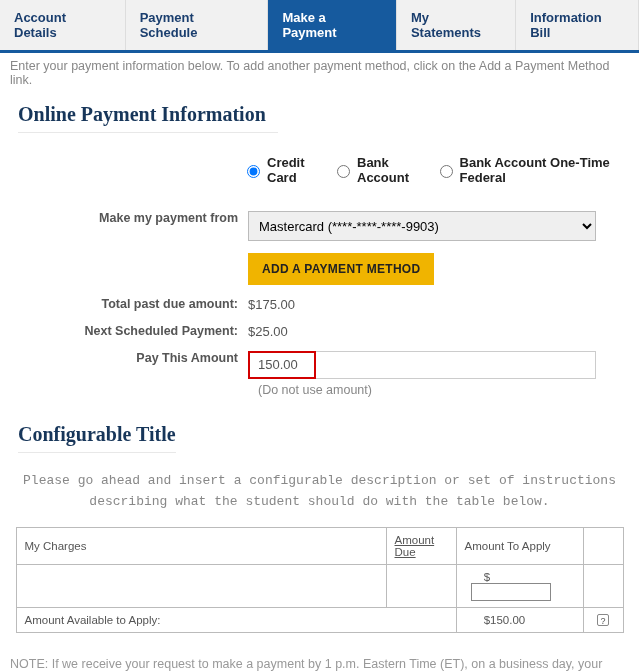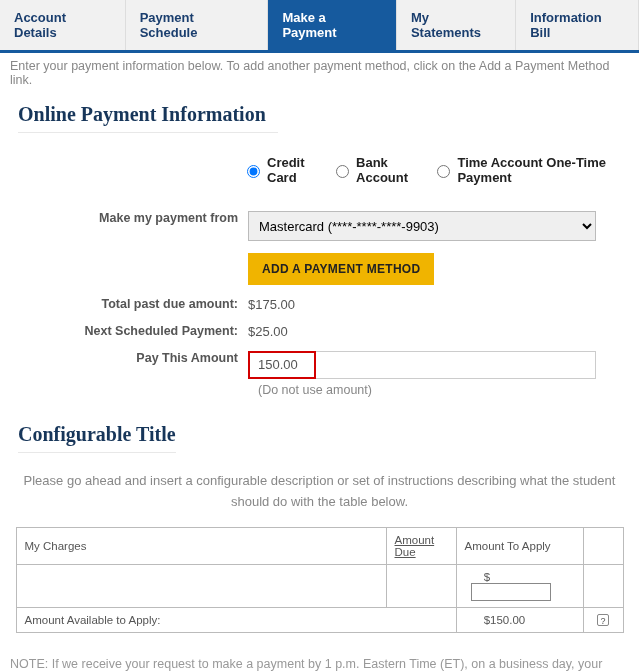--- a/index.html
+++ b/index.html
@@ -120,20 +120,21 @@
     font-size: 12.5px;
     margin-left: 240px;
     margin-top: 4px;
   }
   .config-desc {
     color: #888;
     font-size: 13px;
     padding: 10px 18px 6px 18px;
     text-align: center;
     line-height: 1.6;
+    font-family: Liberation Mono, monospace;
   }
   table.charges {
     width: 608px;
     margin: 8px auto 0 auto;
     border-collapse: collapse;
     padding-left: 12px;
   }
   table.charges th, table.charges td {
     border: 1px solid #bbb;
     padding: 6px 8px;
@@ -186,21 +187,21 @@
 <div class="section">
   <h2 class="section-title">Online Payment Information</h2>
 
   <div class="form-area">
     <div class="radio-row">
       <input type="radio" name="ptype" checked="" style="">
       <label>Credit Card</label>
       <input type="radio" name="ptype" style="">
       <label>Bank Account</label>
       <input type="radio" name="ptype" style="">
-      <label>Time Account One-Time Payment</label>
+      <label>Bank Account One-Time Federal</label>
     </div>
 
     <div class="row">
       <div class="label-col">Make my payment from</div>
       <div class="field-col">
         <select class="payment-select">
           <option>Mastercard (****-****-****-9903)</option>
         </select>
       </div>
     </div>

